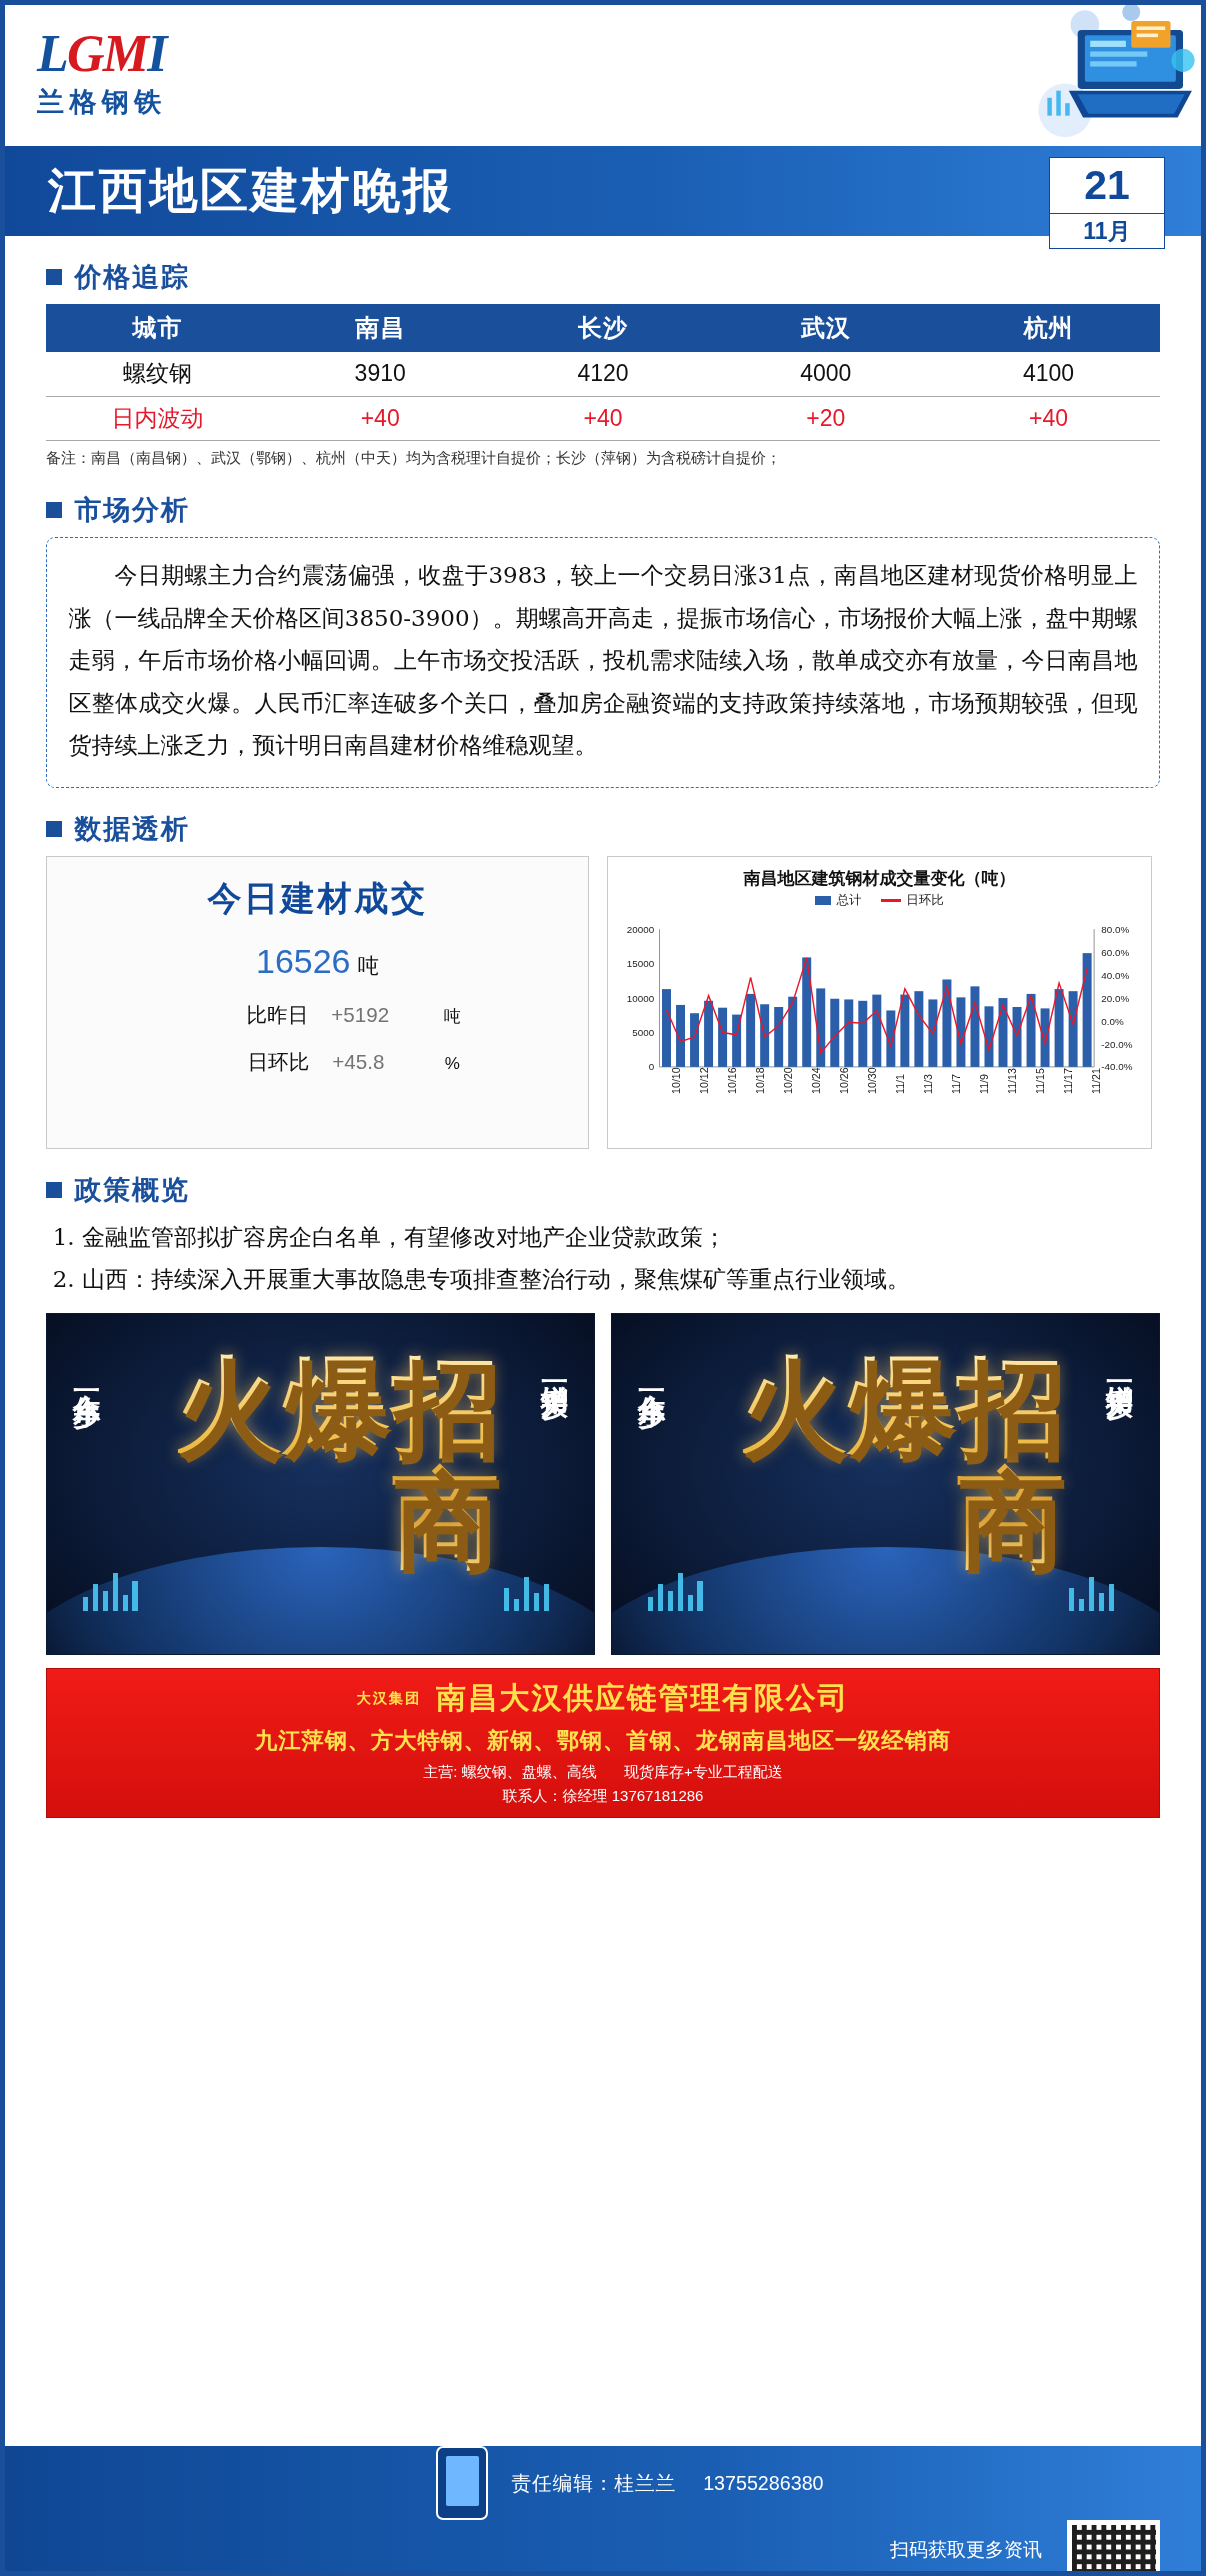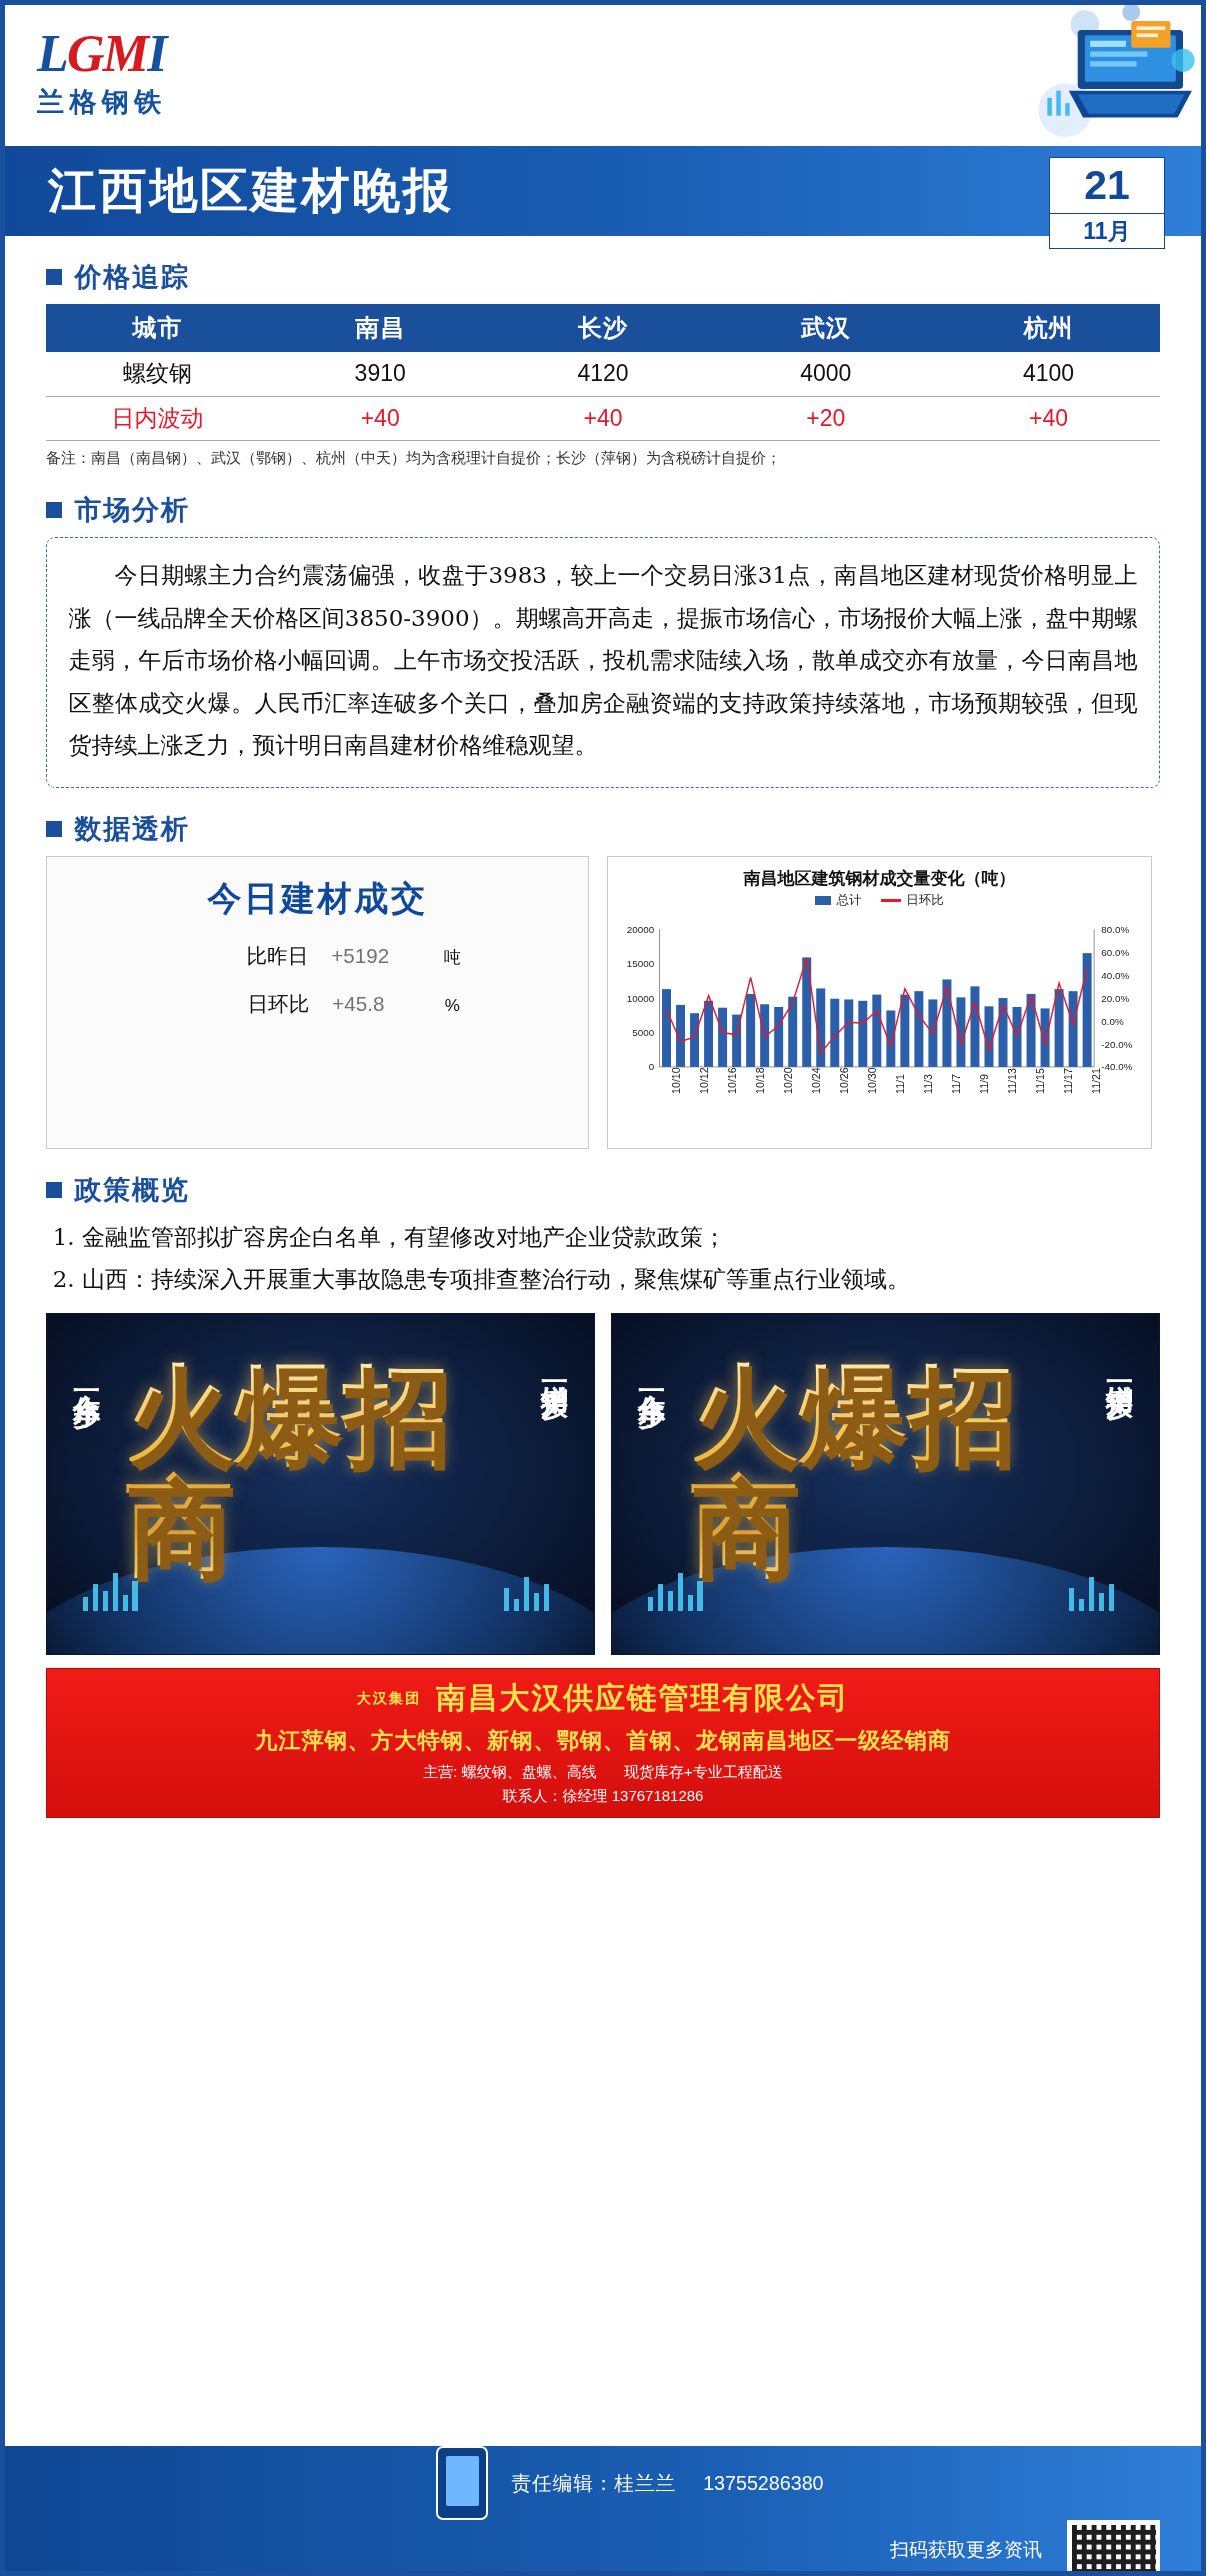--- a/index.html
+++ b/index.html
@@ -307,29 +307,29 @@
     bottom: -188px;
     width: 120%;
     height: 295px;
     border-radius: 50%;
     background: radial-gradient(ellipse at 50% 0%, #2f6fd0 0%, #14396f 45%, rgba(5,11,28,0) 75%);
     opacity: .85;
   }
   .ad .bigtext {
     position: absolute;
     left: 79px;
-    top: 45px;
+    top: 37px;
     width: 375px;
     height: 223px;
     font-size: 107px;
     font-weight: bold;
     color: #e7b94a;
     letter-spacing: 1.8px;
     line-height: 112px;
-    text-align: left;
+    text-align: right;
     font-family: "DejaVu Sans", sans-serif;
     text-shadow: 2.7px 3.6px 0 #8c5c15, 0 0 16px rgba(255,200,90,.55);
     background: linear-gradient(180deg, #fff3c4 0%, #e9b945 40%, #c88a20 75%, #f2d98a 100%);
     -webkit-background-clip: text;
     background-clip: text;
     color: transparent;
   }
   .ad .side {
     position: absolute;
     font-size: 27px;
@@ -558,20 +558,23 @@
 
   <div class="section-head">
     <span class="sq"></span>
     <span class="section-title">数据透析</span>
   </div>
 
   <div class="data-row">
 
     <div class="card-deal">
       <div class="deal-title">今日建材成交</div>
+      <div class="deal-main">
+        <span class="val">16526</span><span class="unit">吨</span>
+      </div>
       <div class="deal-line">
         <span class="k">比昨日</span>
         <span class="v">+5192</span>
         <span class="u">吨</span>
       </div>
       <div class="deal-line">
         <span class="k">日环比</span>
         <span class="v">+45.8</span>
         <span class="u">%</span>
       </div>

